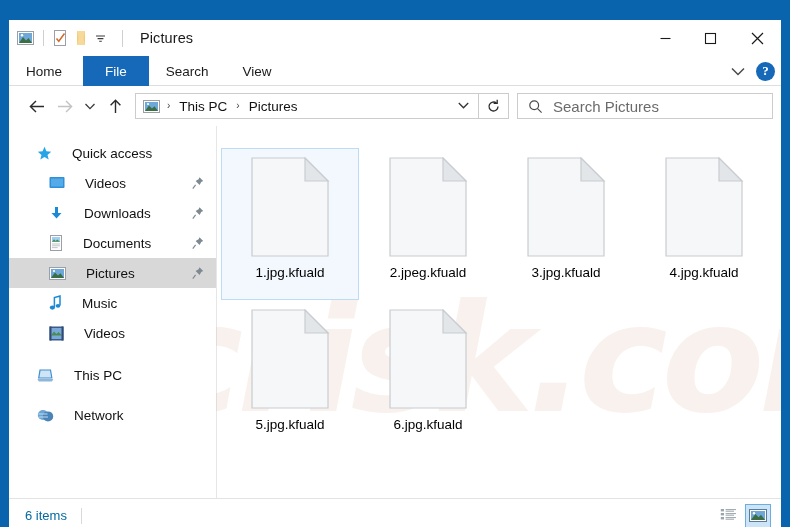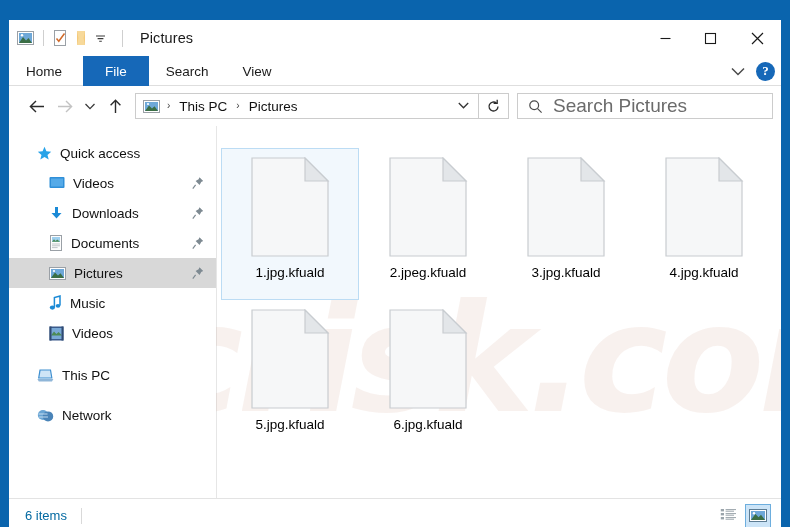--- a/index.html
+++ b/index.html
@@ -166,21 +166,21 @@
     height: 26px;
     border: 1px solid #cccccc;
     background: #ffffff;
     display: flex;
     align-items: center;
     margin-left: 8px;
     padding-left: 10px;
     gap: 10px;
   }
   .search-ph {
-    font-size: 19px;
+    font-size: 15px;
     color: #6b6b6b;
   }
 
   
   #body {
     flex: 1 1 auto;
     display: flex;
     min-height: 0;
     background: #ffffff;
     position: relative;
@@ -192,20 +192,21 @@
     padding-top: 12px;
     position: relative;
     z-index: 2;
   }
   .navrow {
     height: 30px;
     display: flex;
     align-items: center;
     padding-left: 28px;
     position: relative;
+    gap: 12px;
   }
   .navrow.indent { padding-left: 40px; }
   .navrow.selected { background: #d8d8d8; }
   .navrow .label {
     font-size: 13.5px;
     color: #111;
     margin-left: 8px;
     white-space: nowrap;
   }
   .navrow .pin {

